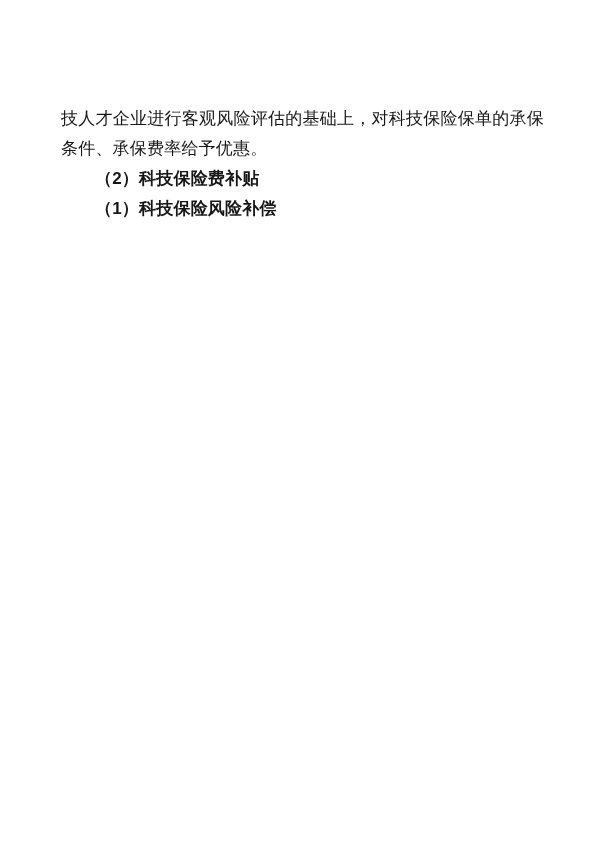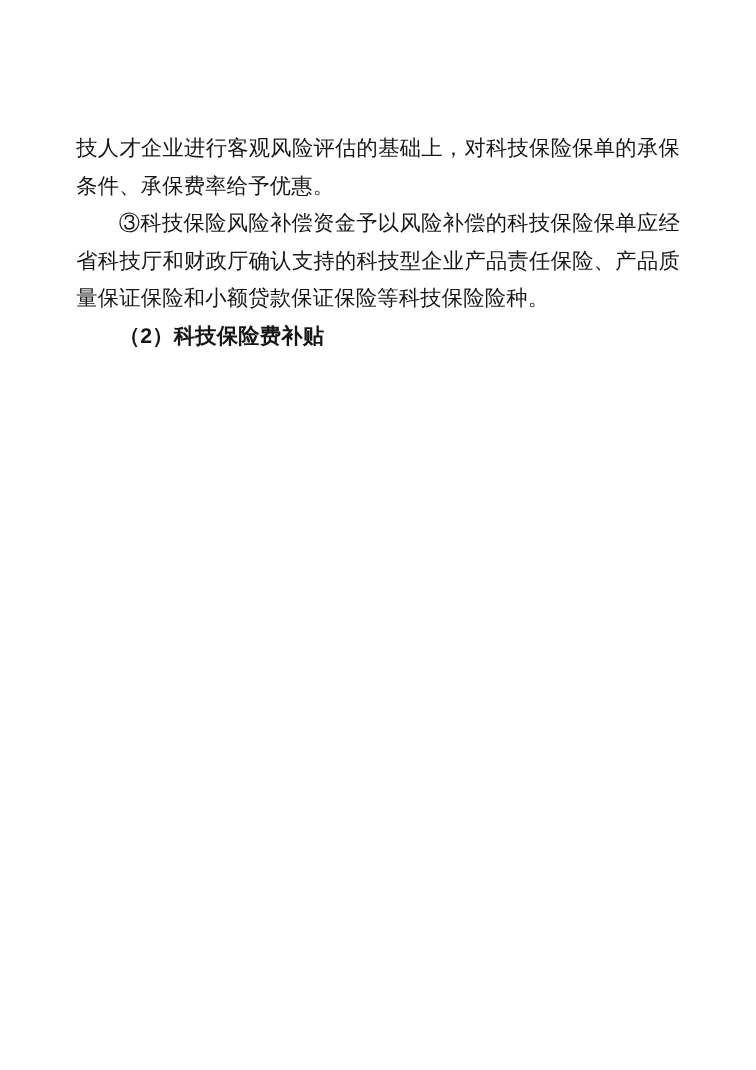--- a/index.html
+++ b/index.html
@@ -51,17 +51,17 @@
     color: #be185d;
     font-family: "Liberation Serif", serif;
   }
 </style>
 </head>
 <body>
 
 <div class="page">
   <div class="doc-body">
     <p class="para">技人才企业进行客观风险评估的基础上，对科技保险保单的承保条件、承保费率给予优惠。</p>
-    <p class="para indent">③科技保险风险补偿资金予以风险补偿的科技保险保单应经省科技厅和财政厅确认支持的科技型企业产品责任保险、产品质量保证保险和小额贷款保证保险等科技保险险种。</p>
     <p class="para indent heading">（2）科技保险费补贴</p>
+    <p class="para indent heading">（1）科技保险风险补偿</p>
   </div>
   <div class="footer">— 14 —</div>
 </div>
 
 </body></html>

